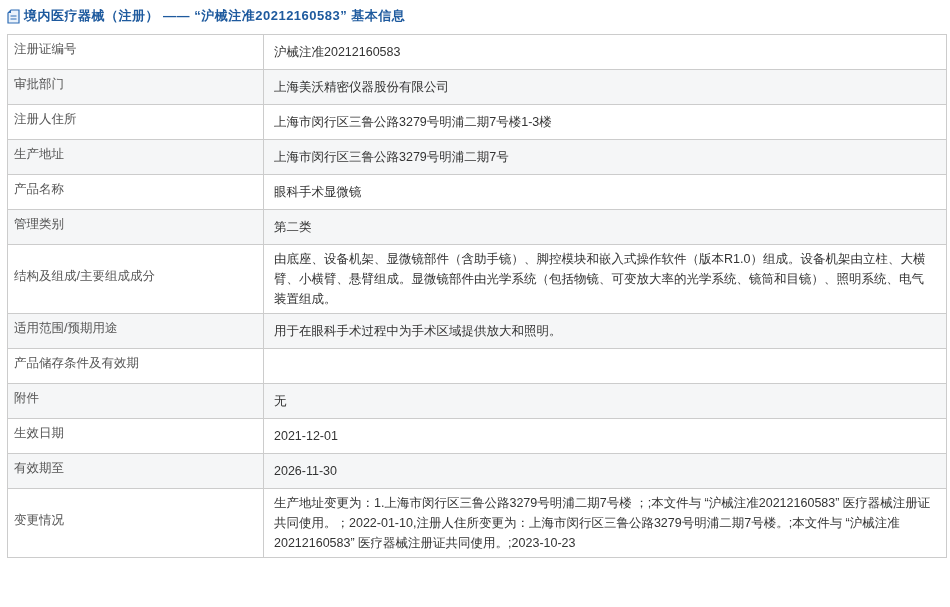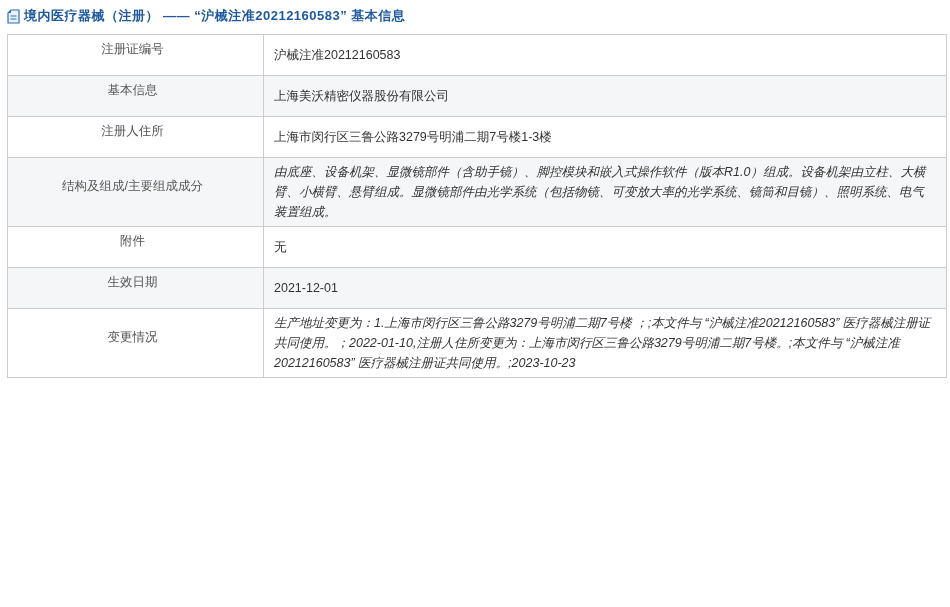--- a/index.html
+++ b/index.html
@@ -35,32 +35,32 @@
   table.info-table tr:nth-child(even) { background: #f5f6f7; }
   table.info-table th,
   table.info-table td {
     border: 1px solid #cccccc;
     font-size: 12.5px;
     vertical-align: middle;
     line-height: 20px;
   }
   table.info-table th {
     width: 256px;
-    text-align: center;
+    text-align: left;
     font-weight: normal;
     color: #555555;
-    padding: 4px 12px 16px 6px;
+    padding: 4px 12px 10px 6px;
     height: 26px;
   }
   table.info-table td {
     text-align: left;
     color: #333333;
     padding: 4px 12px 4px 10px;
   }
-  td.multiline { line-height: 20px; padding-top: 7px; padding-bottom: 7px; font-style: italic; }
+  td.multiline { line-height: 20px; padding-top: 7px; padding-bottom: 7px; }
 </style>
 </head>
 <body>
 
 <div class="page">
 
   <div class="header">
     <svg class="doc-icon" viewBox="0 0 13 15">
       <path d="M4 1 L12 1 L12 14 L1 14 L1 4 Z" fill="#eaf2fb" stroke="#2f6db5" stroke-width="1.2"></path>
       <path d="M4 1 L4 4 L1 4 Z" fill="#2f6db5"></path>
@@ -70,38 +70,62 @@
     <span class="page-title">境内医疗器械（注册） —— “沪械注准20212160583” 基本信息</span>
   </div>
 
   <table class="info-table">
     <tbody id="table-body">
         <tr>
           <th><span>注册证编号</span></th>
           <td>沪械注准20212160583</td>
         </tr>
         <tr>
-          <th><span>基本信息</span></th>
+          <th><span>审批部门</span></th>
           <td>上海美沃精密仪器股份有限公司</td>
         </tr>
         <tr>
           <th><span>注册人住所</span></th>
           <td>上海市闵行区三鲁公路3279号明浦二期7号楼1-3楼</td>
         </tr>
         <tr>
+          <th><span>生产地址</span></th>
+          <td>上海市闵行区三鲁公路3279号明浦二期7号</td>
+        </tr>
+        <tr>
+          <th><span>产品名称</span></th>
+          <td>眼科手术显微镜</td>
+        </tr>
+        <tr>
+          <th><span>管理类别</span></th>
+          <td>第二类</td>
+        </tr>
+        <tr>
           <th><span>结构及组成/主要组成成分</span></th>
           <td class="multiline">由底座、设备机架、显微镜部件（含助手镜）、脚控模块和嵌入式操作软件（版本R1.0）组成。设备机架由立柱、大横臂、小横臂、悬臂组成。显微镜部件由光学系统（包括物镜、可变放大率的光学系统、镜筒和目镜）、照明系统、电气装置组成。</td>
+        </tr>
+        <tr>
+          <th><span>适用范围/预期用途</span></th>
+          <td>用于在眼科手术过程中为手术区域提供放大和照明。</td>
+        </tr>
+        <tr>
+          <th><span>产品储存条件及有效期</span></th>
+          <td></td>
         </tr>
         <tr>
           <th><span>附件</span></th>
           <td>无</td>
         </tr>
         <tr>
           <th><span>生效日期</span></th>
           <td>2021-12-01</td>
+        </tr>
+        <tr>
+          <th><span>有效期至</span></th>
+          <td>2026-11-30</td>
         </tr>
         <tr>
           <th><span>变更情况</span></th>
           <td class="multiline">生产地址变更为：1.上海市闵行区三鲁公路3279号明浦二期7号楼 ；;本文件与 “沪械注准20212160583” 医疗器械注册证共同使用。；2022-01-10,注册人住所变更为：上海市闵行区三鲁公路3279号明浦二期7号楼。;本文件与 “沪械注准20212160583” 医疗器械注册证共同使用。;2023-10-23</td>
         </tr>
       </tbody>
   </table>
 
 </div>
 

